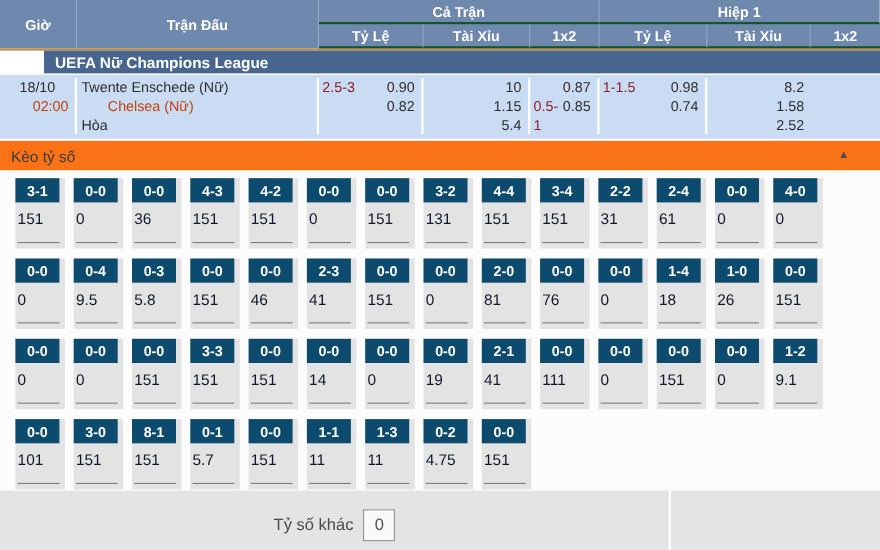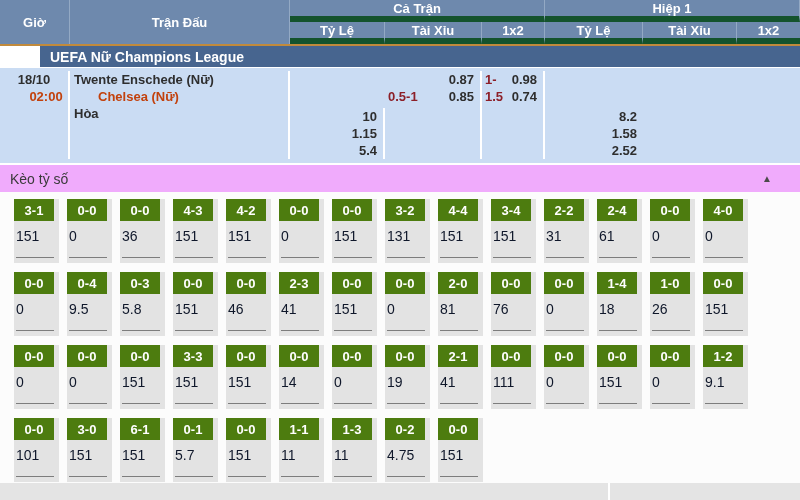--- a/index.html
+++ b/index.html
@@ -4,55 +4,55 @@
 <style>
   * { margin:0; padding:0; box-sizing:border-box; }
   html,body { width:800px; height:500px; overflow:hidden; }
   body { font-family:"Liberation Sans", sans-serif; background:#fff; }
 
   
   .hdr { display:grid; grid-template-columns:70px 220px 95px 97px 63px 98px 94px 63px;
          grid-template-rows:22px 22px; background:#6e89ad; color:#fff; font-weight:bold;
          font-size:13px; }
   .hcell { display:flex; align-items:center; justify-content:center;
-           border-right:1px solid #93a9c4; border-bottom:6px solid #14532d; }
+           border-right:1px solid #93a9c4; border-bottom:2px solid #14532d; }
   .hcell:last-child { border-right:none; }
   .h-time { grid-row:1/3; grid-column:1; border-bottom:none; }
   .h-match { grid-row:1/3; grid-column:2; border-bottom:none; }
   .h-full { grid-row:1; grid-column:3/6; }
   .h-half { grid-row:1; grid-column:6/9; }
   .orange-line { height:2px; background:#c18a3c; }
 
   
   .league { height:21px; background:#47658f; color:#fff; font-weight:bold; font-size:14px;
             display:flex; align-items:center; padding-left:10px;margin-left:40px; }
 
   
   .match { display:grid; grid-template-columns:70px 220px 95px 97px 63px 98px 94px 63px;
            background:#cadcf3; border-top:1px solid #fff; font-size:13px; color:#2e2e2e;
            padding:3px 0 4px 0; }
-  .mcell { border-right:2px solid #fff; line-height:17px;font-weight:bold; }
+  .mcell { border-right:2px solid #fff; line-height:17px; }
   .mcell:last-child { border-right:none; }
   .time-cell { text-align:center; }
   .red { color:#c2410c;padding-left:24px; }
   .maroon { color:#8c1f28; }
   .teams-cell { padding-left:4px; }
   .odds-line { display:flex; justify-content:space-between; padding:0 6px 0 3px; height:17px; }
-  .x2-cell { text-align:right; padding-right:6px;margin-top:37px; }
+  .x2-cell { text-align:right; padding-right:6px; }
 
   
-  .sec-bar { height:27px; background:#f0abfc; margin-top:2px; display:flex;
+  .sec-bar { height:27px; background:#f97316; margin-top:2px; display:flex;
              align-items:center; justify-content:space-between; padding:0 28px 0 10px;
              font-size:14px; color:#3a3a3a; }
   .sec-arrow { font-size:10px; color:#4a4a4a; }
   .grid-area { background:#fcfcfc; padding:7px 0 0 14px; height:291px; }
   .score-row { display:flex; margin-bottom:9px; }
   .score-cell { width:45px; height:64px; background:#e3e3e3; margin-right:8px;
                 position:relative; flex:0 0 auto; }
-  .score-box { width:40px; height:22px; background:#4d7c0f; color:#fff; font-weight:bold;
+  .score-box { width:40px; height:22px; background:#0c4a6e; color:#fff; font-weight:bold;
                font-size:13px; display:flex; align-items:center; justify-content:center; }
   .cell-odds { color:#0f172a; font-size:14px; padding-left:2px; margin-top:7px; }
   .cell-line { position:absolute; left:2px; bottom:5px; width:38px;
                border-bottom:1px solid #7d7d7d; }
 
   
   .bottom-band { background:#e4e4e4; height:63px; position:relative; }
   .band-left { position:absolute; left:0; top:0; width:610px; height:63px;
                border-right:2px solid #fff; display:flex; align-items:center;
                justify-content:center; }
@@ -85,20 +85,30 @@
 <div class="match">
   <div class="mcell time-cell">
     <div>18/10</div>
     <div class="red">02:00</div>
   </div>
   <div class="mcell teams-cell">
     <div>Twente Enschede (Nữ)</div>
     <div class="red">Chelsea (Nữ)</div>
     <div>Hòa</div>
   </div>
+  <div class="mcell">
+    <div class="odds-line">
+        <span class="maroon">2.5-3</span>
+        <span>0.90</span>
+      </div>
+    <div class="odds-line">
+        <span class="maroon"></span>
+        <span>0.82</span>
+      </div>
+  </div>
   <div class="mcell x2-cell">
     <div>10</div>
     <div>1.15</div>
     <div>5.4</div>
   </div>
   <div class="mcell">
     <div class="odds-line">
         <span class="maroon"></span>
         <span>0.87</span>
       </div>
@@ -351,21 +361,21 @@
         <div class="score-box">0-0</div>
         <div class="cell-odds">101</div>
         <div class="cell-line"></div>
       </div>
       <div class="score-cell">
         <div class="score-box">3-0</div>
         <div class="cell-odds">151</div>
         <div class="cell-line"></div>
       </div>
       <div class="score-cell">
-        <div class="score-box">6-1</div>
+        <div class="score-box">8-1</div>
         <div class="cell-odds">151</div>
         <div class="cell-line"></div>
       </div>
       <div class="score-cell">
         <div class="score-box">0-1</div>
         <div class="cell-odds">5.7</div>
         <div class="cell-line"></div>
       </div>
       <div class="score-cell">
         <div class="score-box">0-0</div>

